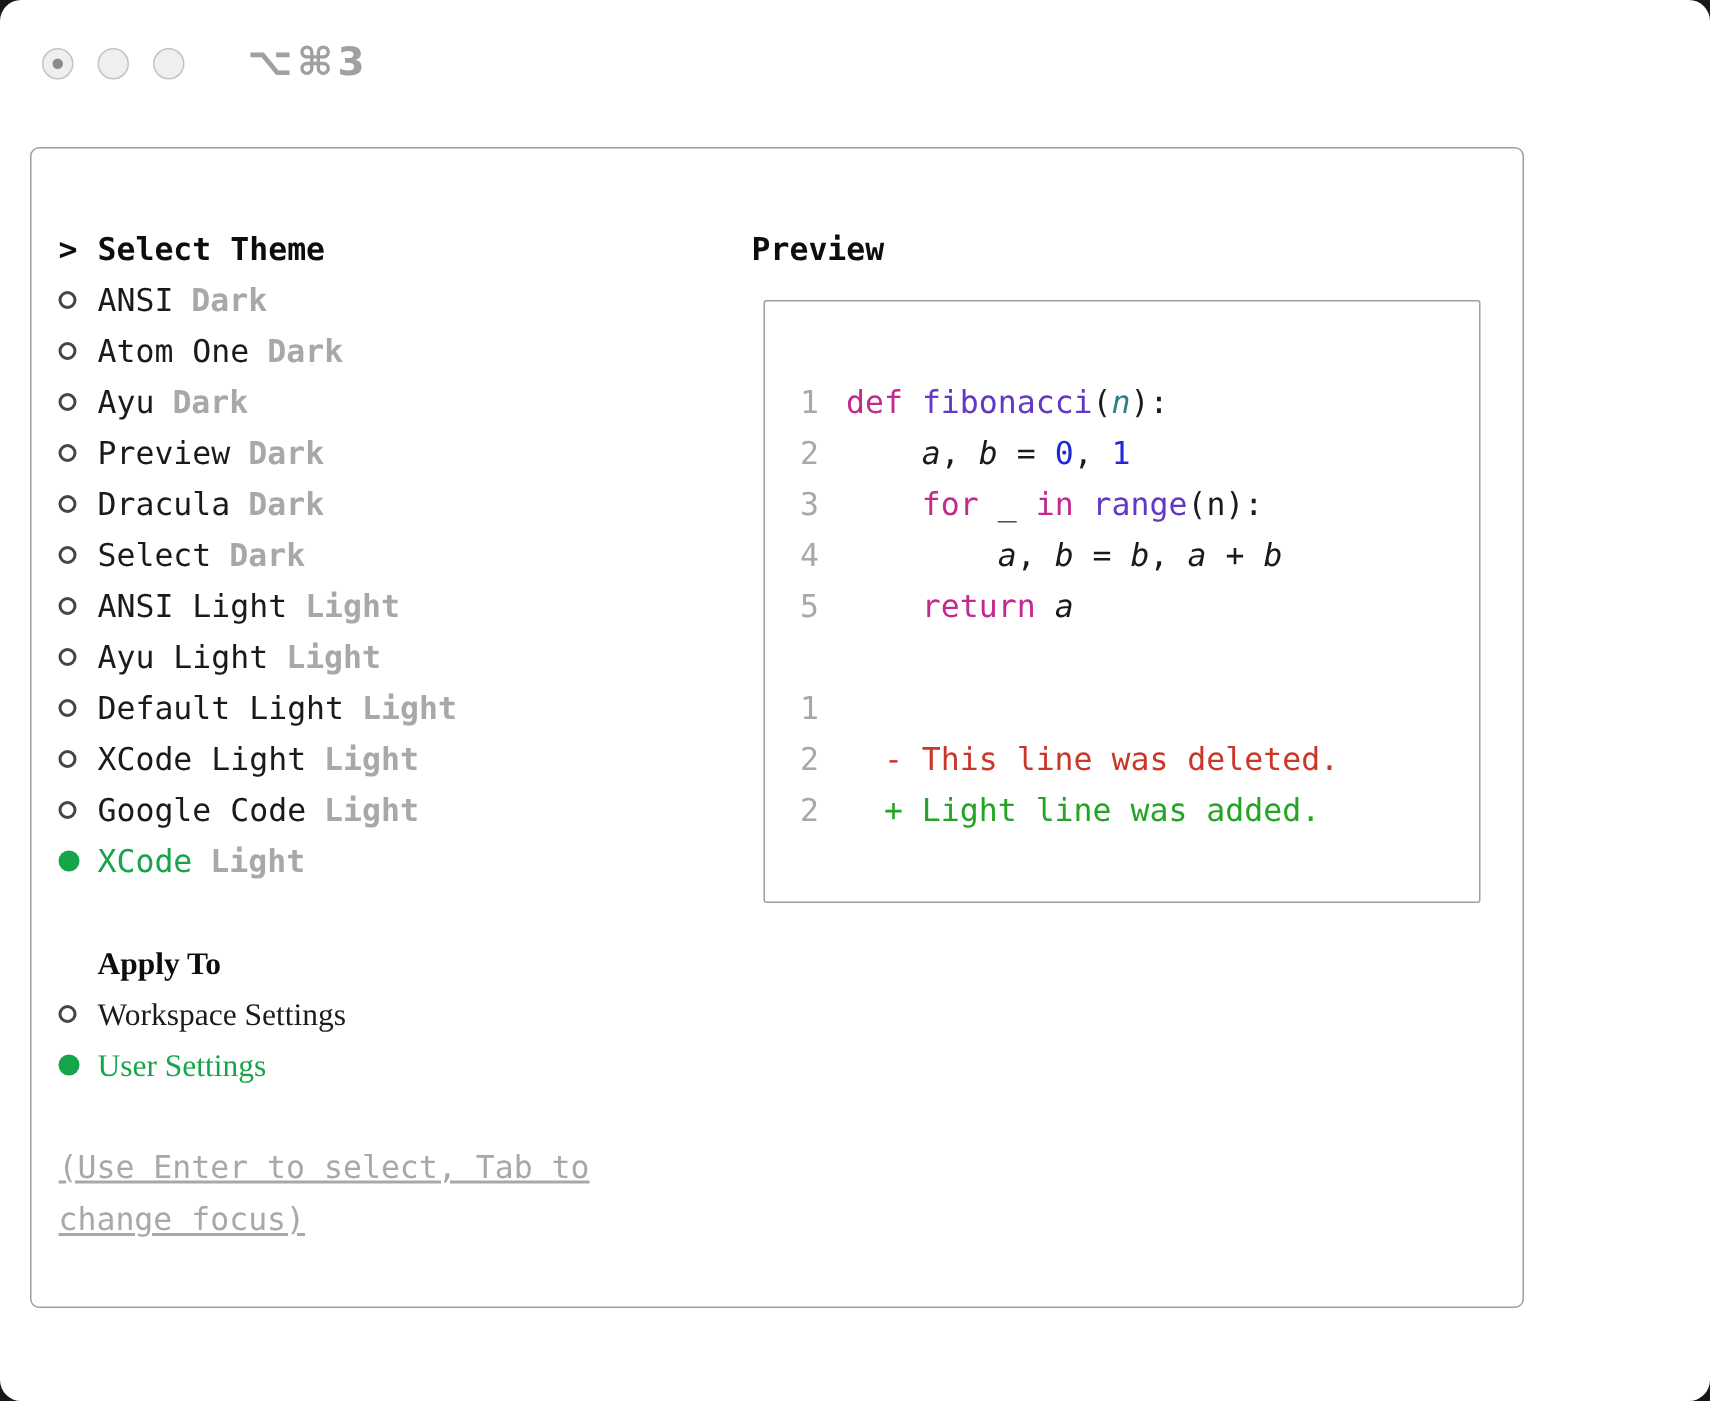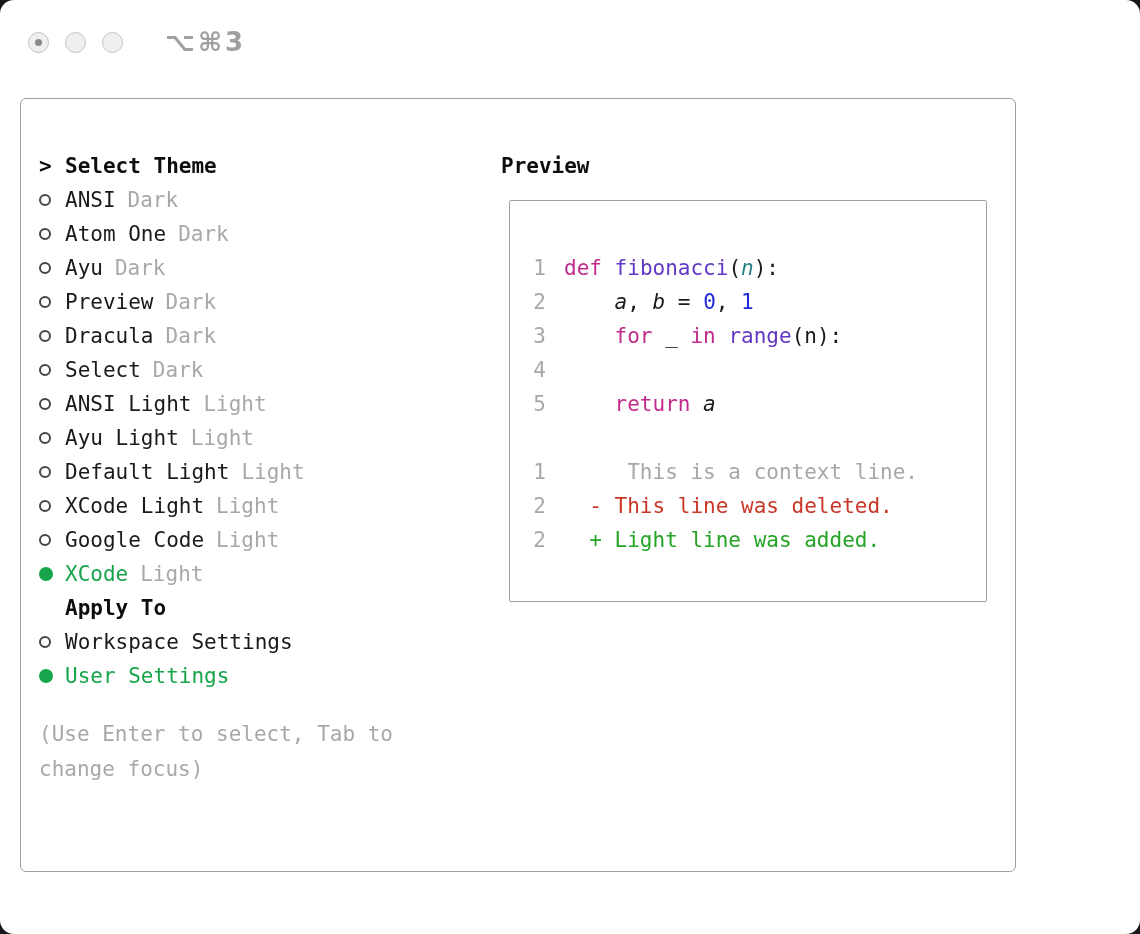--- a/index.html
+++ b/index.html
@@ -51,29 +51,30 @@
     width:12px;height:12px;border-radius:50%;
     border:2px solid #454545;box-sizing:border-box;
   }
   .selected .marker .circle{
     width:14px;height:14px;border:none;
     background:var(--accent-green);
   }
   .hdr{font-weight:700;color:#0d0d0d;}
   .hdr .prefix{width:26px;flex:none;font-weight:700;}
   .opt-name{white-space:pre;}
-  .opt-variant{color:var(--muted-gray);margin-left:12px;white-space:pre;}
+  .opt-variant{color:var(--muted-gray);margin-left:12px;white-space:pre;font-weight:bold;}
   .selected .opt-name{color:var(--accent-green);}
-  .apply-section{}
+  .apply-section{margin-top:34px;font-family:Liberation Serif, serif;}
   .apply-title{padding-left:26px;}
   .hint{
-    margin-top:24px;
+    margin-top:34px;
     color:var(--muted-gray);
     line-height:35px;
     max-width:420px;
+    text-decoration:underline;
   }
   
   .preview-title{height:34px;display:flex;align-items:center;font-weight:700;color:#0d0d0d;}
   .preview-box{
     margin-top:17px;margin-left:8px;
     width:478px;height:402px;box-sizing:border-box;
     border:1px solid #9aa0a6;border-radius:2px;
     padding:50px 0 0 22px;
     overflow:hidden;
   }
@@ -237,30 +238,30 @@
             <div class="code-row">
               <span class="lnum">2</span>
               <span class="code-text"><span class="tok-plain">    </span><span class="tok-variable">a</span><span class="tok-plain">, </span><span class="tok-variable">b</span><span class="tok-plain"> = </span><span class="tok-number">0</span><span class="tok-plain">, </span><span class="tok-number">1</span></span>
             </div>
             <div class="code-row">
               <span class="lnum">3</span>
               <span class="code-text"><span class="tok-plain">    </span><span class="tok-keyword">for</span><span class="tok-plain"> _ </span><span class="tok-keyword">in</span><span class="tok-plain"> </span><span class="tok-function">range</span><span class="tok-plain">(n):</span></span>
             </div>
             <div class="code-row">
               <span class="lnum">4</span>
+              <span class="code-text"><span class="tok-plain">        </span><span class="tok-variable">a</span><span class="tok-plain">, </span><span class="tok-variable">b</span><span class="tok-plain"> = </span><span class="tok-variable">b</span><span class="tok-plain">, </span><span class="tok-variable">a</span><span class="tok-plain"> + </span><span class="tok-variable">b</span></span>
             </div>
             <div class="code-row">
               <span class="lnum">5</span>
               <span class="code-text"><span class="tok-plain">    </span><span class="tok-keyword">return</span><span class="tok-plain"> </span><span class="tok-variable">a</span></span>
             </div>
           </div>
         <div class="diff-block">
             <div class="code-row">
               <span class="lnum">1</span>
-              <span class="code-text"><span class="tok-context">     This is a context line.</span></span>
             </div>
             <div class="code-row">
               <span class="lnum">2</span>
               <span class="code-text"><span class="tok-deleted">  - This line was deleted.</span></span>
             </div>
             <div class="code-row">
               <span class="lnum">2</span>
               <span class="code-text"><span class="tok-added">  + Light line was added.</span></span>
             </div>
           </div>

